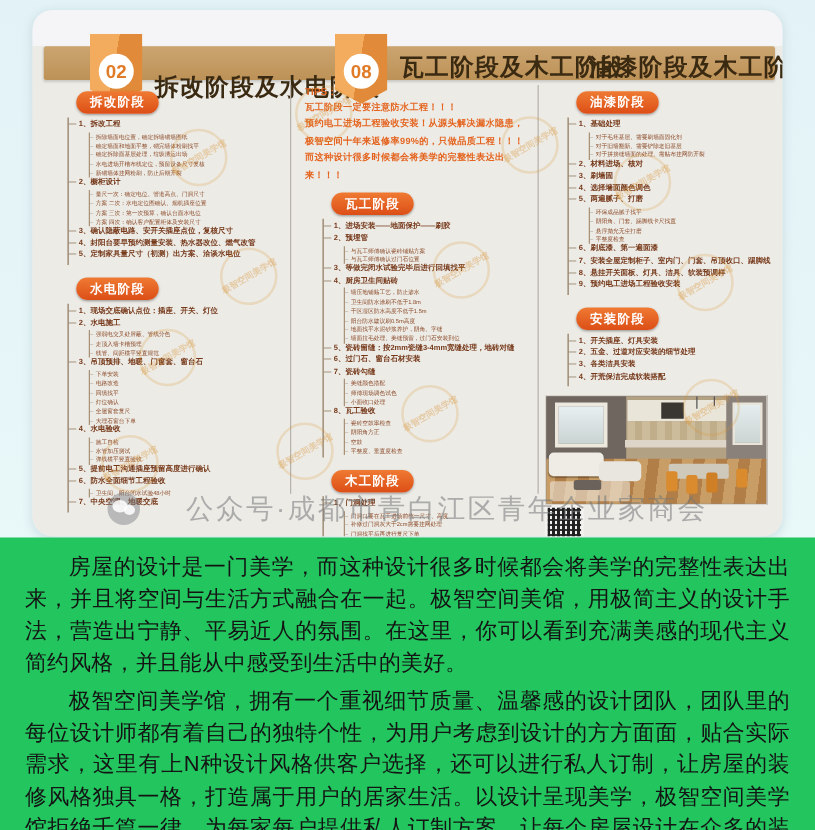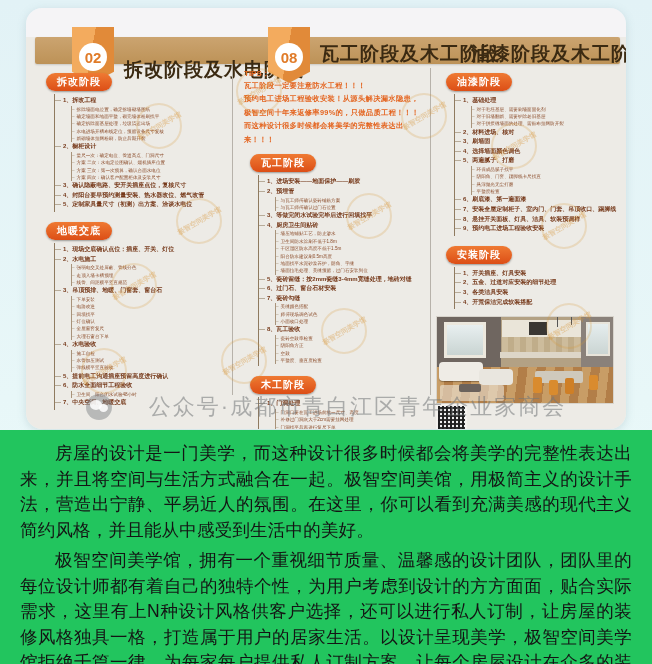--- a/index.html
+++ b/index.html
@@ -30,21 +30,21 @@
   .vdiv { position:absolute; top:60px; bottom:34px; width:1px; background:#b7b2aa; }
   .vd1 { left:206px; } .vd2 { left:404px; }
 
   .col { position:absolute; }
   .col1 { left:8px;  top:62px; width:196px; }
   .col2 { left:212px; top:58px; width:190px; }
   .col3 { left:408px; top:62px; width:188px; }
 
   .mm-badge { display:inline-block; background:linear-gradient(180deg,#ef7a33,#dc4e16);
     color:#fff; font-size:10px; font-weight:bold; padding:2px 11px; border-radius:11px;
-    box-shadow:0 1px 2px rgba(0,0,0,.35); margin:3px 0 3px 12px; letter-spacing:1px; }
+    box-shadow:0 1px 2px rgba(0,0,0,.35); margin:3px 0 3px 27px; letter-spacing:1px; }
   .mm-tree { margin:0 0 7px 20px; border-left:1px solid #8f7a5f; padding:2px 0; }
   .mm-node { font-size:6px; font-weight:bold; color:#76391a; line-height:1.6; display:flex; align-items:flex-start; }
   .mm-node::before { content:"—"; color:#8f7a5f; margin:0 2px 0 0; flex:0 0 auto; }
   .mm-subs { margin-left:16px; border-left:1px solid #a8937a; }
   .mm-sub { font-size:4.6px; color:#8a4a28; line-height:1.6; display:flex; }
   .mm-sub::before { content:"–"; color:#a8937a; margin:0 2px 0 0; }
 
   .tips { margin:2px 0 5px 6px; }
   .tips-label { color:#e4641f; font-size:8px; font-weight:bold; }
   .tips-line { color:#e4641f; font-size:7.3px; font-weight:bold; line-height:1.85; letter-spacing:.3px; }
@@ -133,21 +133,21 @@
         <div class="mm-node">2、橱柜设计</div>
         <div class="mm-subs">
           <div class="mm-sub">量尺一次：确定电位、管道高点、门洞尺寸</div>
           <div class="mm-sub">方案 二次：水电定位图确认、烟机插座位置</div>
           <div class="mm-sub">方案 三次：第一次预算，确认台面水电位</div>
           <div class="mm-sub">方案 四次：确认客户配置柜体及安装尺寸</div>
         </div>
         <div class="mm-node">3、确认隐蔽电路、安开关插座点位，复核尺寸</div>
         <div class="mm-node">4、封阳台要早预约测量安装、热水器改位、燃气改管</div>
         <div class="mm-node">5、定制家具量尺寸（初测）出方案、洽谈水电位</div>
-      </div><div class="mm-badge">地暖交底</div><div class="mm-tree">
+      </div><div class="mm-badge">水电阶段</div><div class="mm-tree">
         <div class="mm-node">1、现场交底确认点位：插座、开关、灯位</div>
         <div class="mm-node">2、水电施工</div>
         <div class="mm-subs">
           <div class="mm-sub">强弱电交叉处屏蔽、管线分色</div>
           <div class="mm-sub">走顶入墙卡槽预埋</div>
           <div class="mm-sub">线管、间距横平竖直规范</div>
         </div>
         <div class="mm-node">3、吊顶预排、地暖、门窗套、窗台石</div>
         <div class="mm-subs">
           <div class="mm-sub">下单安装</div>

